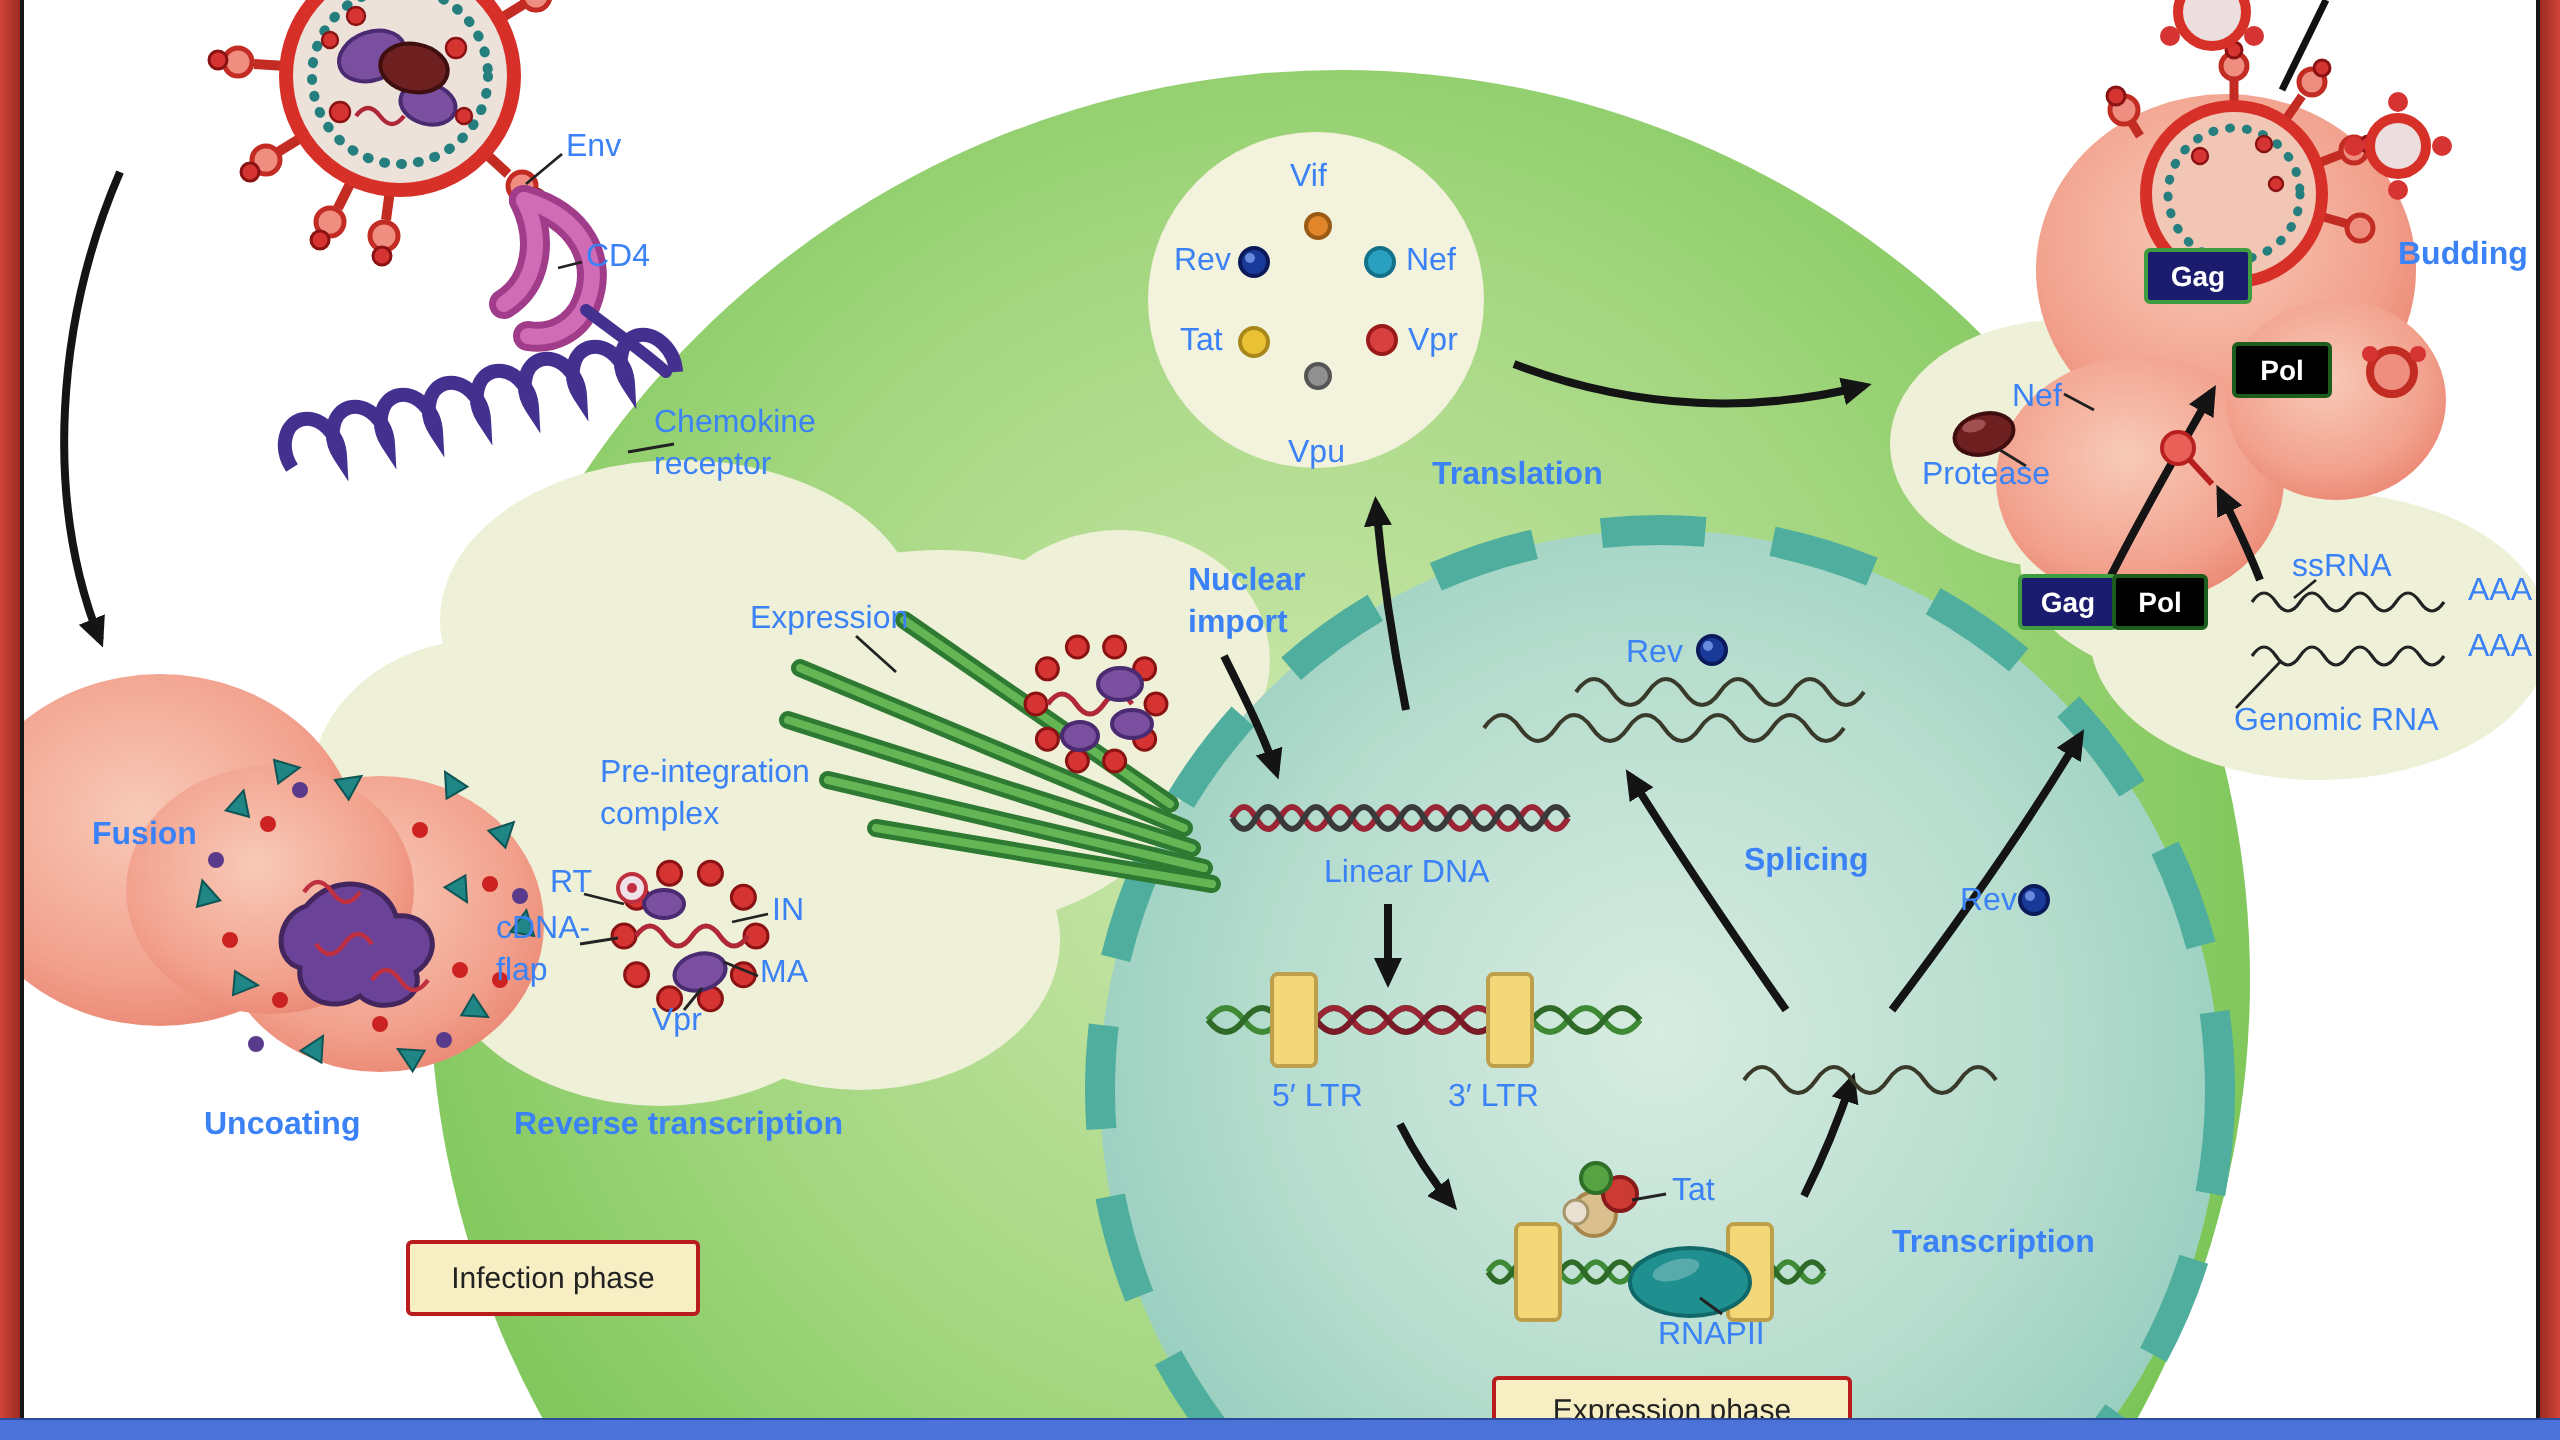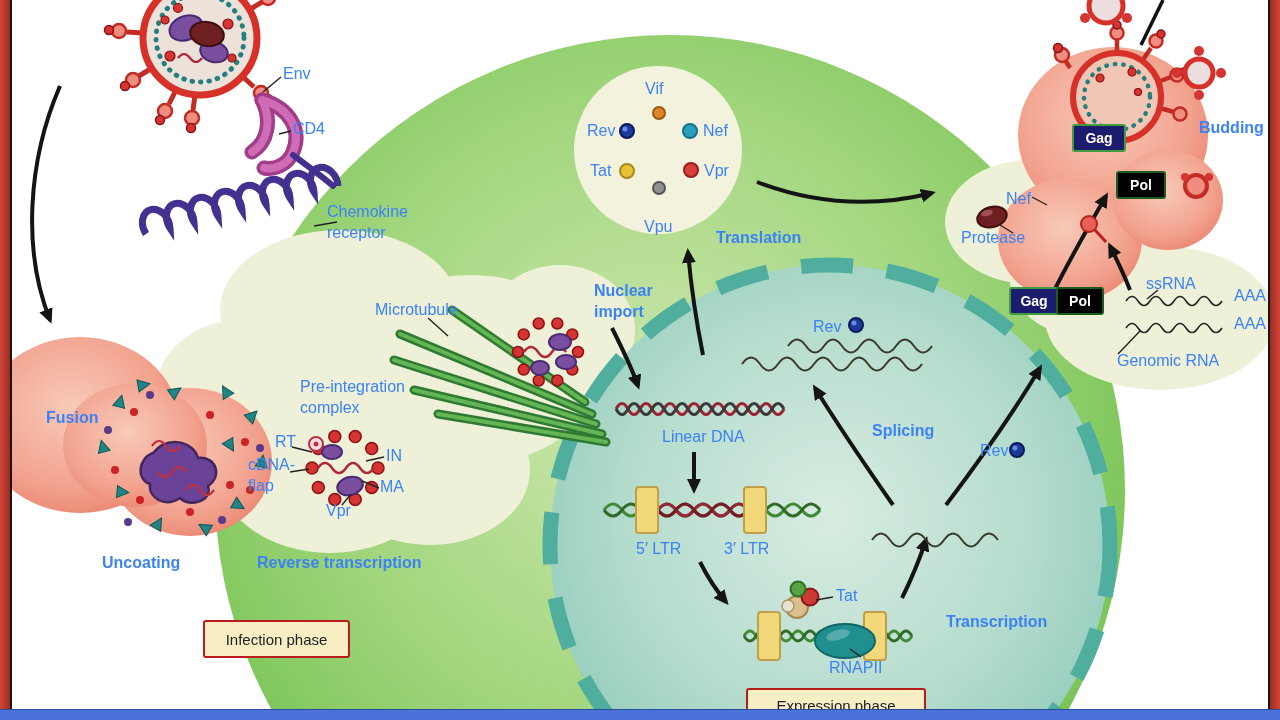--- a/index.html
+++ b/index.html
@@ -372,21 +372,21 @@
 
 <div class="lbl" style="left:283px;top:64px;">Env</div>
 <div class="lbl" style="left:293px;top:119px;">CD4</div>
 <div class="lbl" style="left:327px;top:202px;">Chemokine
 receptor</div>
 <div class="lbl b" style="left:46px;top:408px;">Fusion</div>
 <div class="lbl b" style="left:102px;top:553px;">Uncoating</div>
 <div class="lbl b" style="left:257px;top:553px;">Reverse transcription</div>
 <div class="lbl" style="left:300px;top:377px;">Pre-integration
 complex</div>
-<div class="lbl" style="left:375px;top:300px;">Microtubule</div>
+<div class="lbl" style="left:375px;top:300px;">Expression</div>
 <div class="lbl" style="left:275px;top:432px;">RT</div>
 <div class="lbl" style="left:248px;top:455px;">cDNA-
 flap</div>
 <div class="lbl" style="left:386px;top:446px;">IN</div>
 <div class="lbl" style="left:380px;top:477px;">MA</div>
 <div class="lbl" style="left:326px;top:501px;">Vpr</div>
 <div class="lbl b" style="left:594px;top:281px;">Nuclear
 import</div>
 
 <div class="lbl" style="left:645px;top:79px;">Vif</div>

